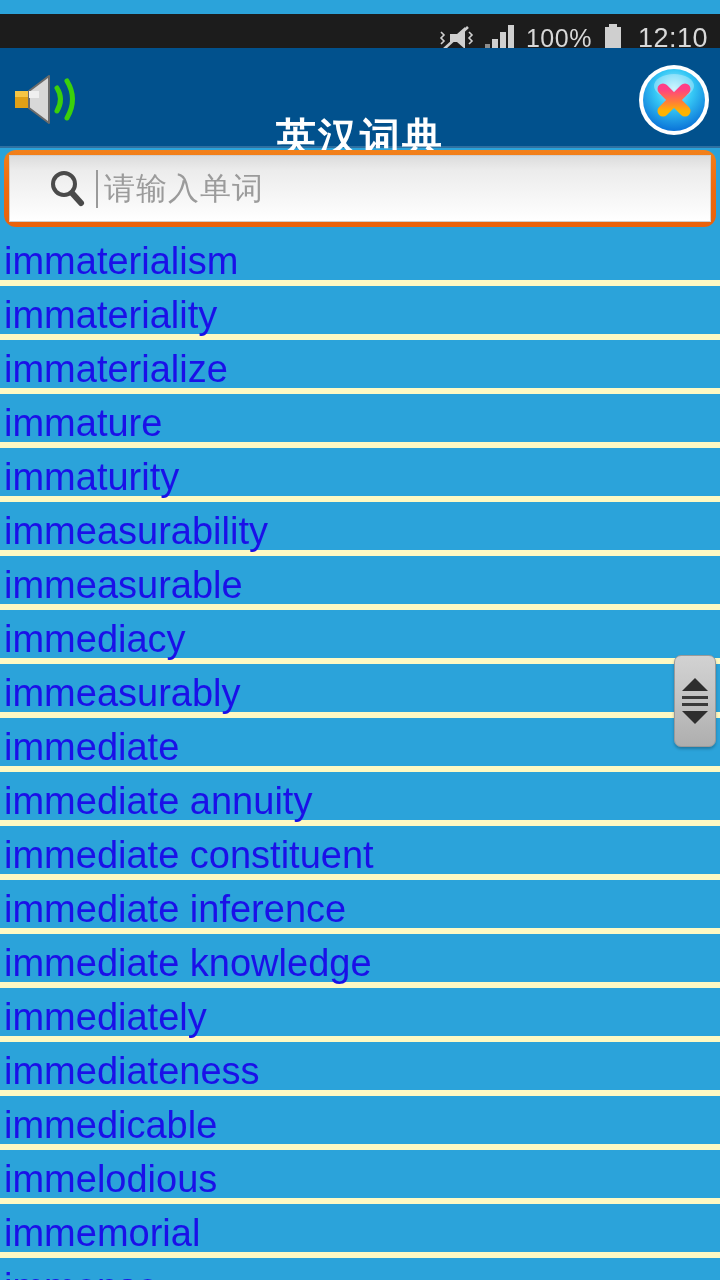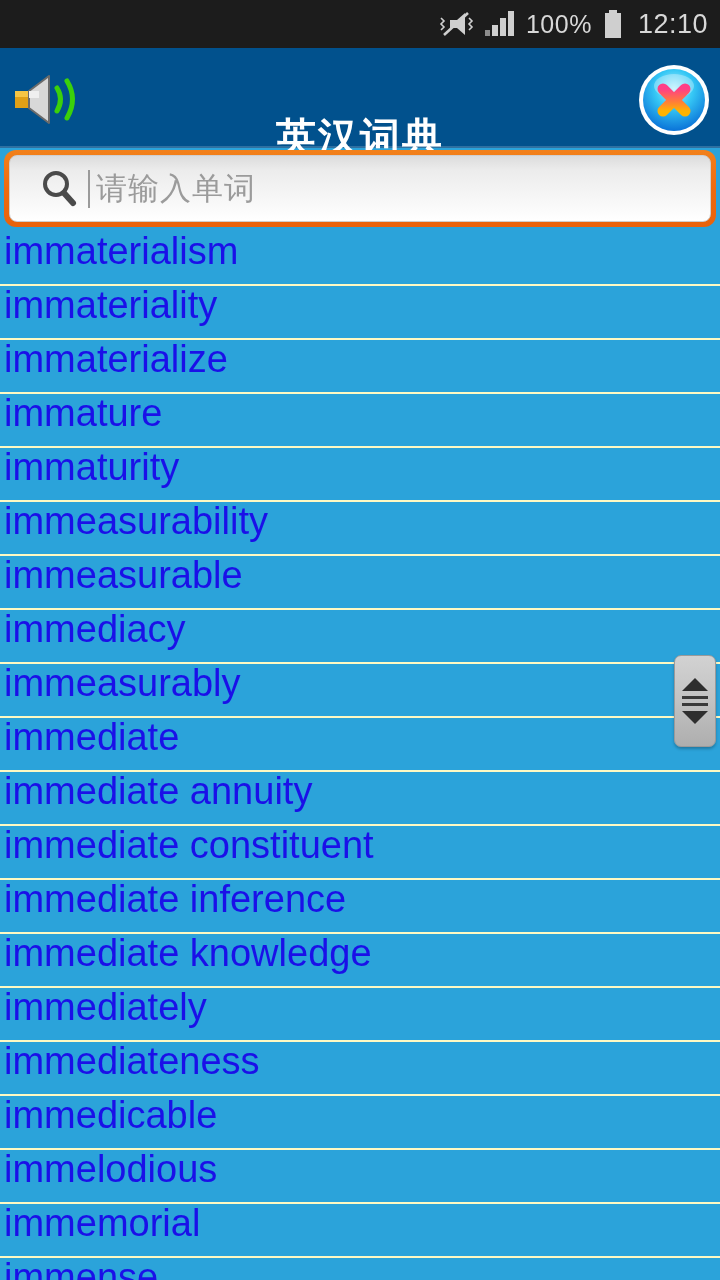--- a/index.html
+++ b/index.html
@@ -15,21 +15,21 @@
   #app {
     position: relative;
     width: 720px;
     height: 1280px;
     overflow: hidden;
   }
 
   
   .status-bar {
     position: absolute;
-    top: 0; left: 0;
+    top: 14px; left: 0;
     width: 720px;
     height: 48px;
     background: #1c1c1c;
     display: flex;
     align-items: center;
     justify-content: flex-end;
     padding-right: 12px;
     gap: 10px;
   }
   .status-icon { display: flex; align-items: center; }
@@ -101,25 +101,25 @@
     width: 712px;
     height: 77px;
     background: #f05a10;
     background: linear-gradient(to bottom, #f2811b 0%, #ee6a10 50%, #e8620c 100%);
     border-radius: 12px;
     padding: 5px;
   }
   .search-field {
     width: 100%;
     height: 100%;
-    border-radius: 8px;
+    border-radius: 0;
     background: linear-gradient(to bottom, #dcdcdc 0%, #ececec 22%, #f4f4f4 55%, #ffffff 100%);
     display: flex;
     align-items: center;
-    padding-left: 30px;
+    padding-left: 38px;
     position: relative;
     border: 1px solid #cfcfcf;
   }
   .search-icon { flex: 0 0 auto; margin-right: 10px; display: flex; }
   .caret {
     width: 2px;
     height: 38px;
     background: #9a9a9a;
     margin-right: 6px;
   }
@@ -134,23 +134,23 @@
   .word-list {
     position: absolute;
     top: 232px; left: 0;
     width: 720px;
     height: 1048px;
     background: #2ba3da;
     overflow: hidden;
   }
   .word-row {
     height: 54px;
-    border-bottom: 2px solid #fef9c3;
-    display: flex;
-    align-items: flex-start;
+    border-bottom: 6px solid #fef9c3;
+    display: flex;
+    align-items: flex-end;
     padding-left: 4px;
     background: #2ba3da;
   }
   .word-label {
     color: #1a10e8;
     font-size: 38px;
     line-height: 1;
     letter-spacing: 0px;
     white-space: nowrap;
   }

